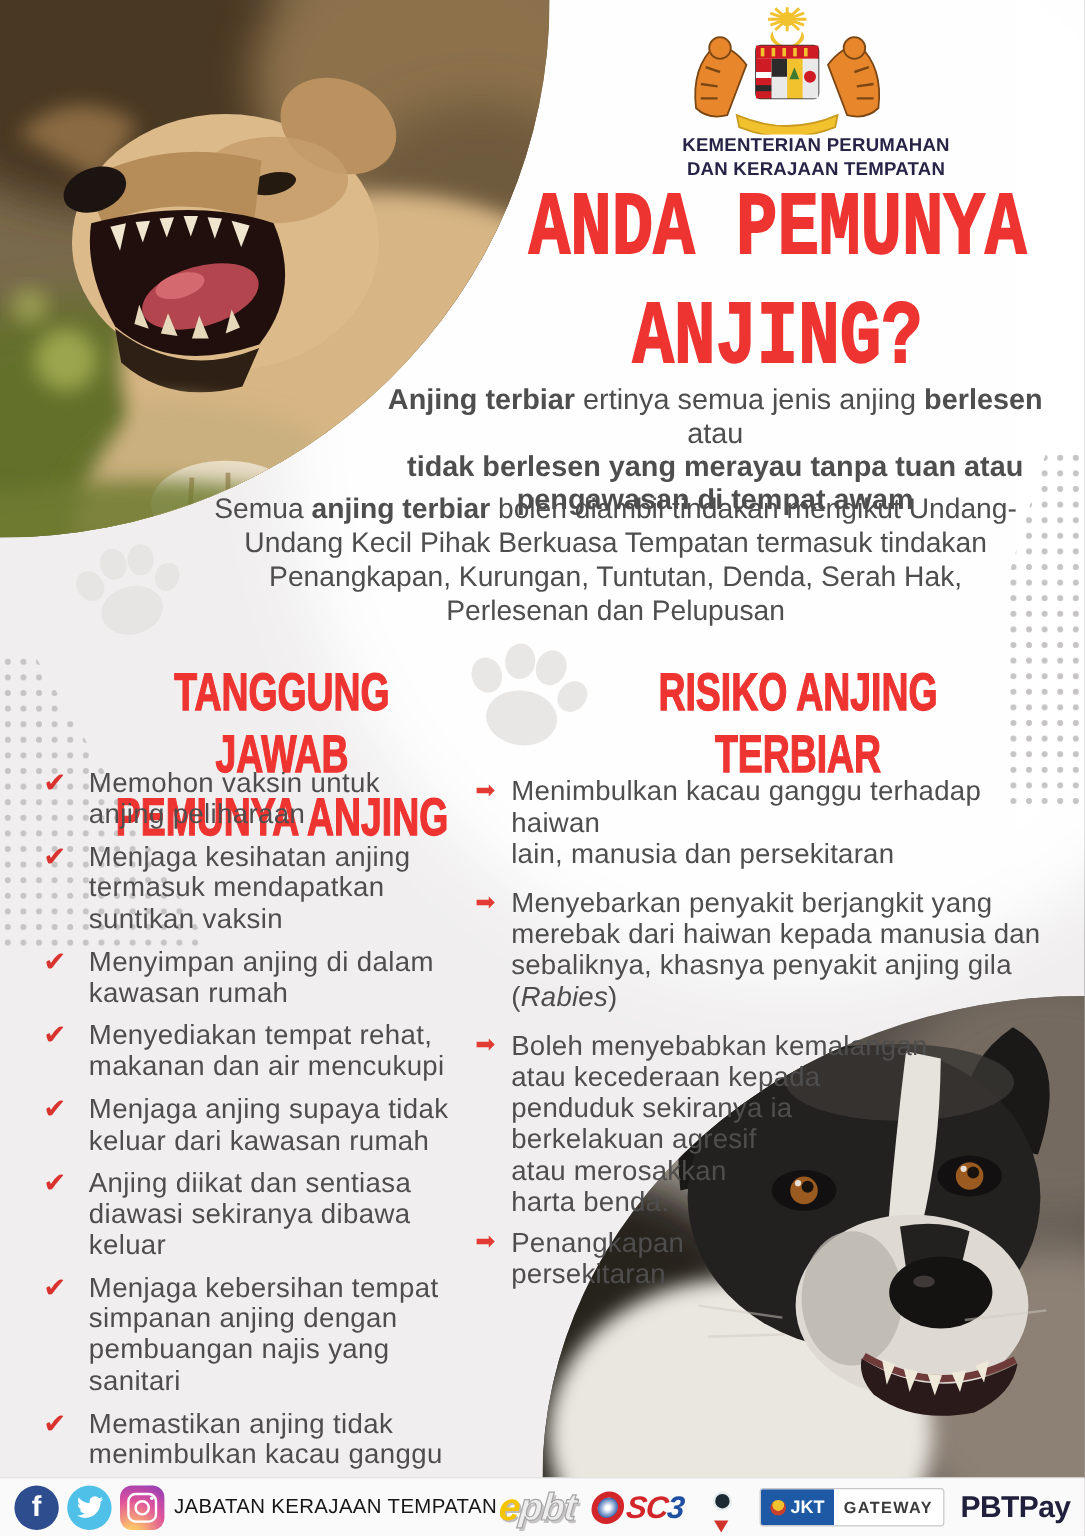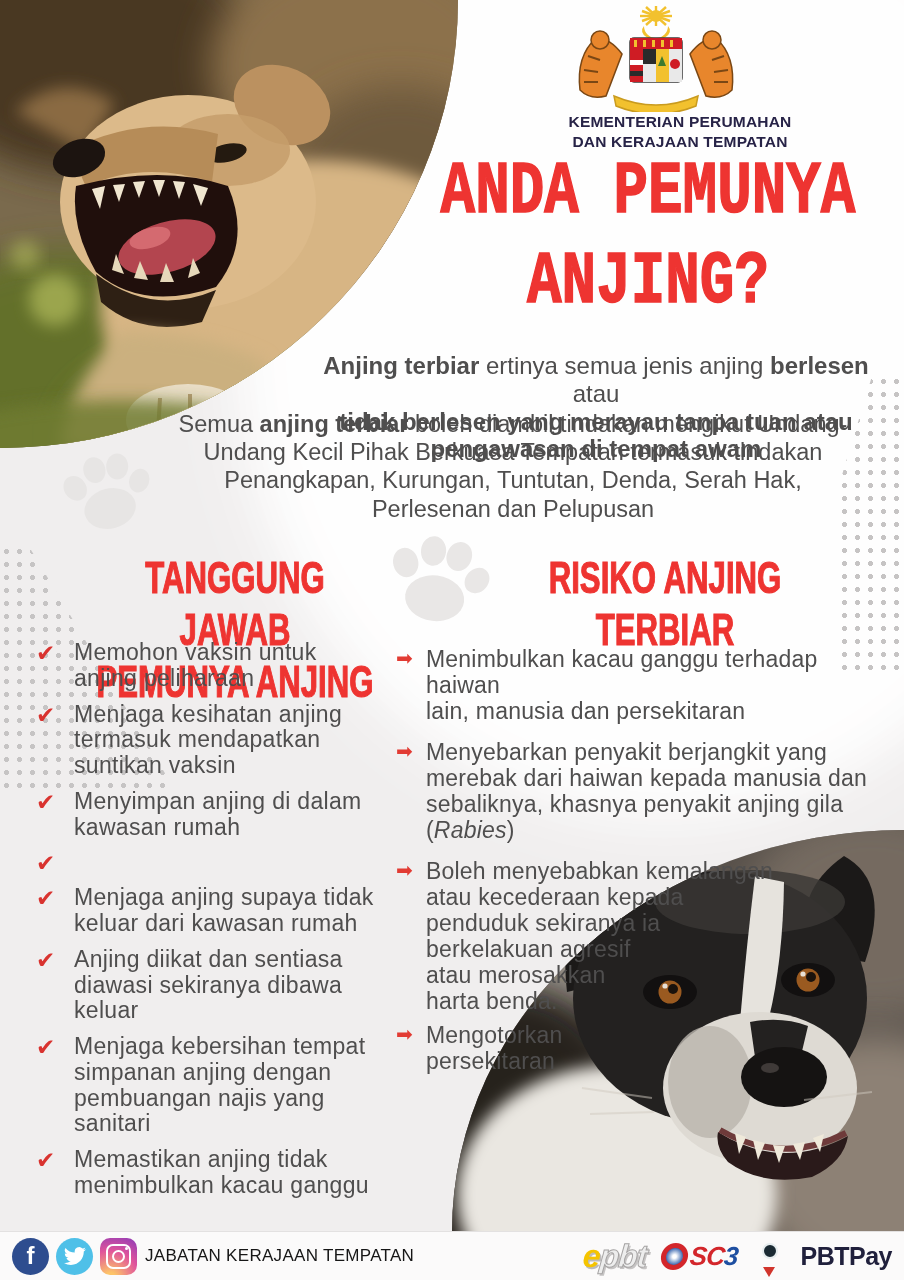--- a/index.html
+++ b/index.html
@@ -46,21 +46,21 @@
     position:absolute; left:392px; top:148px; width:512px;
     color:#ee3431; text-align:center; font-weight:bold;
     font-size:64px; line-height:77px; letter-spacing:0;font-family:Liberation Mono, monospace;
   }
   .title .cond { -webkit-text-stroke:1.3px #ee3431; }
   .cond { display:block; white-space:pre-line; transform:scale(.9,1.17); transform-origin:center top; }
 
   .intro {
     position:absolute; color:#4f4e4e; text-align:center; white-space:pre-line; margin:0;
   }
-  .intro-definition { left:298px; top:320px; width:596px; font-size:24px; line-height:1.16;margin-top:32px; }
+  .intro-definition { left:298px; top:320px; width:596px; font-size:24px; line-height:1.16; }
   .intro-enforcement { left:130px; top:410px; width:766px; font-size:23.5px; line-height:1.2; }
 
   .col-heading {
     position:absolute; top:552px; color:#ee3431; text-align:center;
     font-weight:bold; font-size:38px; line-height:45px;
   }
   .col-heading .cond { -webkit-text-stroke:1px #ee3431; transform:scale(.82,1.16); }
   .heading-left { left:60px; width:350px; }
   .heading-right { left:490px; width:350px; }
 
@@ -339,20 +339,22 @@
 termasuk mendapatkan
 suntikan vaksin</span>
       </div>
     <div class="l-item">
         <span class="check">✔</span>
         <span class="l-text">Menyimpan anjing di dalam
 kawasan rumah</span>
       </div>
     <div class="l-item">
         <span class="check">✔</span>
+        <span class="l-text">Menyediakan tempat rehat,
+makanan dan air mencukupi</span>
       </div>
     <div class="l-item">
         <span class="check">✔</span>
         <span class="l-text">Menjaga anjing supaya tidak
 keluar dari kawasan rumah</span>
       </div>
     <div class="l-item">
         <span class="check">✔</span>
         <span class="l-text">Anjing diikat dan sentiasa
 diawasi sekiranya dibawa
@@ -378,21 +380,21 @@
     <div class="r-item"><span class="arrow">➡</span><span class="r-text"><span>Menyebarkan penyakit berjangkit yang
 merebak dari haiwan kepada manusia dan
 sebaliknya, khasnya penyakit anjing gila
 (</span><span style="font-style: italic;">Rabies</span><span>)</span></span></div>
     <div class="r-item" style="margin-bottom:8px;"><span class="arrow">➡</span><span class="r-text"><span>Boleh menyebabkan kemalangan
 atau kecederaan kepada
 penduduk sekiranya ia
 berkelakuan agresif
 atau merosakkan
 harta benda.</span></span></div>
-    <div class="r-item"><span class="arrow">➡</span><span class="r-text"><span>Mengotorkan
+    <div class="r-item"><span class="arrow">➡</span><span class="r-text"><span>Penangkapan
 persekitaran</span></span></div>
   </div>
 
   <div class="footer">
     <div class="social">
       <div class="sicon fb">
           <span>f</span>
         </div>
       <div class="sicon tw">
         <svg width="22" height="22" viewBox="0 0 24 24">
@@ -406,17 +408,24 @@
     <span class="agency">JABATAN KERAJAAN TEMPATAN</span>
 
     <div class="partner-logos">
       <span class="epbt"><span class="epbt-e">e</span><span class="epbt-rest">pbt</span></span>
       <span class="osc">
           <span class="osc-o"></span>
           <span class="osc-sc">SC</span>
           <span class="osc-3">3</span>
         </span>
       <span class="pin"><span class="pin-head"></span><span class="pin-lens"></span><span class="pin-tip"></span></span>
+      <span class="jktg">
+        <span class="jkt-box">
+            <span class="jkt-crest"></span>
+            <span>JKT</span>
+          </span>
+        <span class="gw-box">GATEWAY</span>
+      </span>
       <span class="pbtpay">PBTPay</span>
     </div>
   </div>
 
 </div>
 
 </body></html>

